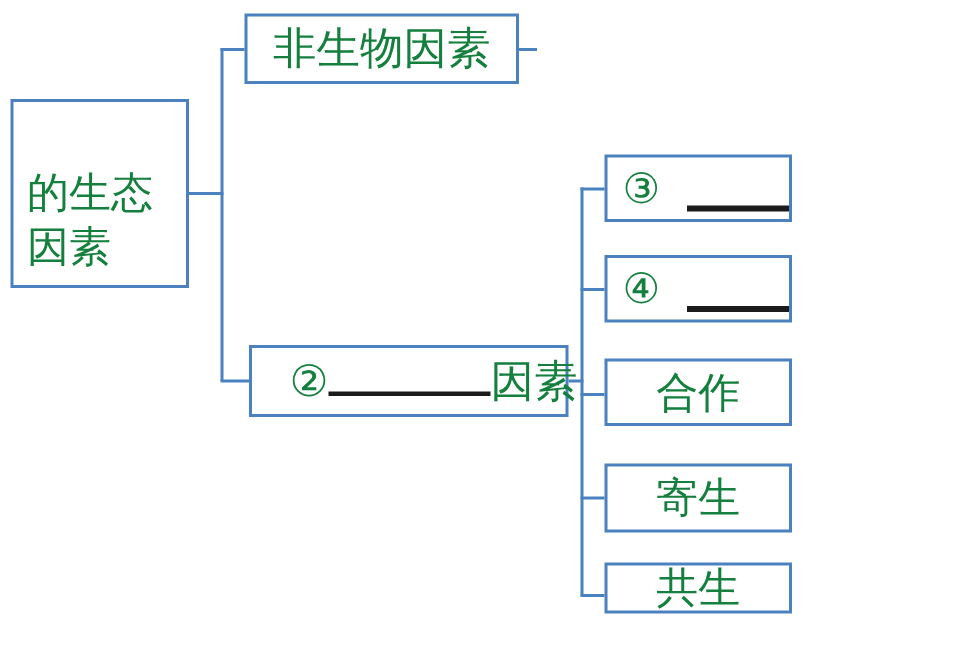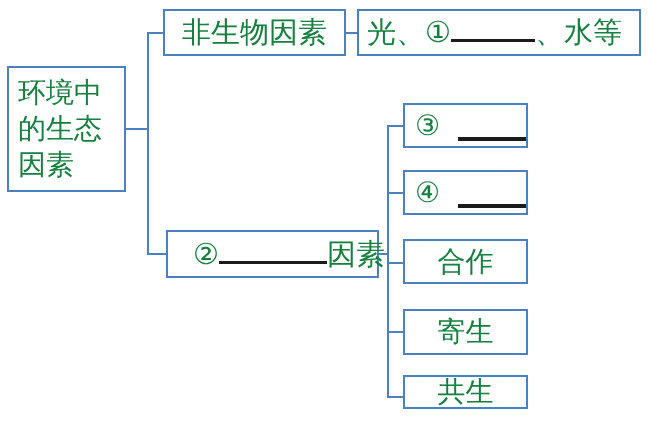--- a/index.html
+++ b/index.html
@@ -101,30 +101,27 @@
 
   <div class="line line-h" style="left:378px; top:253px; width:11px;"></div>
   <div class="line line-v" style="left:387px; top:125px; height:272px;"></div>
   <div class="line line-h" style="left:387px; top:125px; width:17px;"></div>
   <div class="line line-h" style="left:387px; top:192px; width:17px;"></div>
   <div class="line line-h" style="left:387px; top:262px; width:17px;"></div>
   <div class="line line-h" style="left:387px; top:331px; width:17px;"></div>
   <div class="line line-h" style="left:387px; top:396px; width:17px;"></div>
 
   <div class="box box-root">
-    <span class="txt"><span>环境中</span><br><span>的生态</span><br><span>因素</span></span>
+    <span class="txt"><br><span>的生态</span><br><span>因素</span></span>
   </div>
 
   <div class="box box-abiotic">
     <span class="txt" style="text-align:center;">非生物因素</span>
   </div>
 
-  <div class="box box-abiotic-detail">
-    <span class="txt"><span>光、①</span><span class="blank-inline" style="width:84px; height:24px;"></span><span>、水等</span></span>
-  </div>
 
   <div class="box box-biotic">
     <span class="txt"><span>②</span><span class="blank-inline" style="width:108px; height:26px;"></span><span>因素</span></span>
   </div>
 
   <div class="box leaf leaf-3 leaf-blank">
     <span class="txt">③</span>
     <div class="blank-bar" style="left:53px; bottom:5px; width:68px;"></div>
   </div>
 

